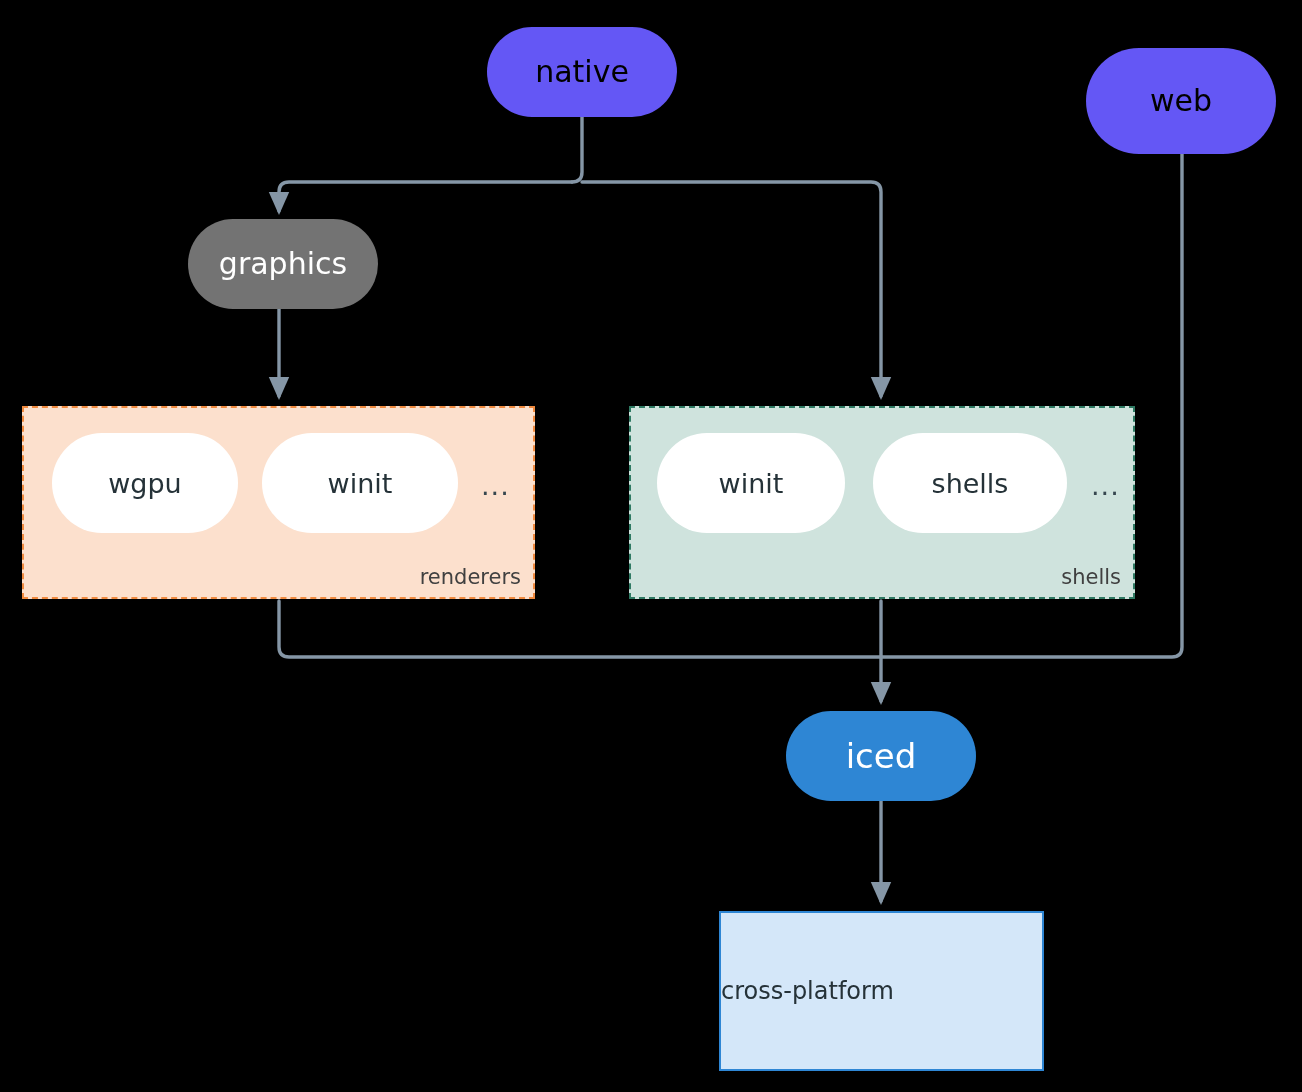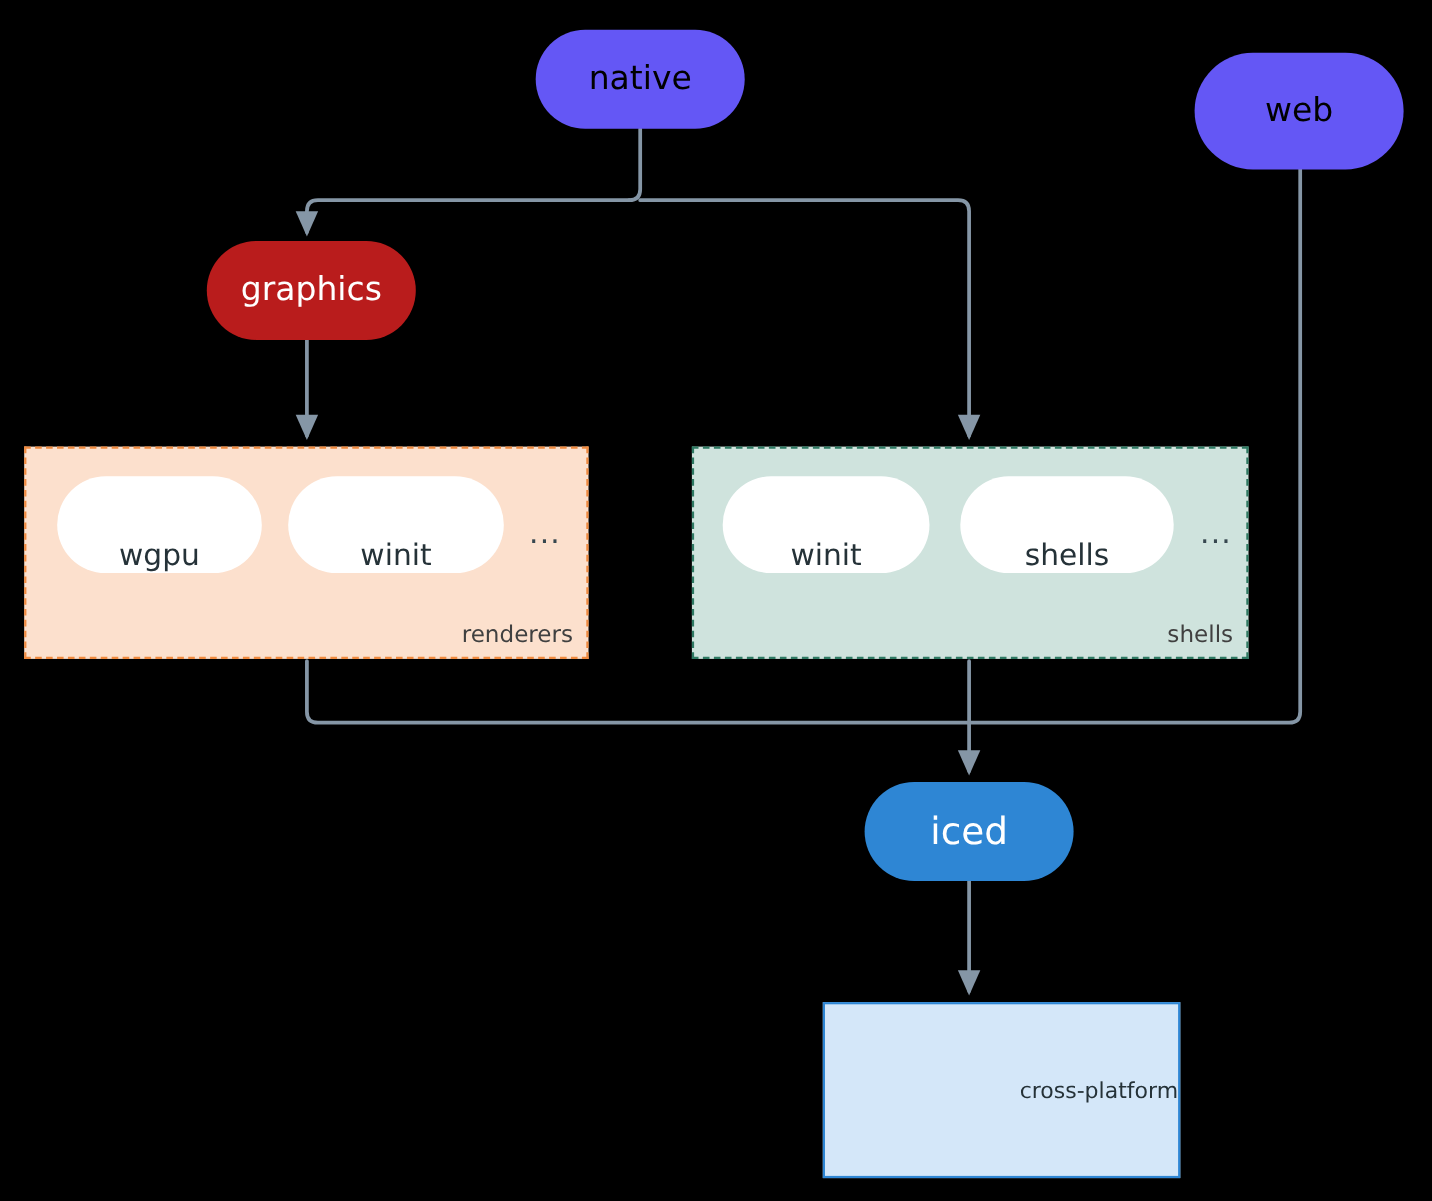--- a/index.html
+++ b/index.html
@@ -83,51 +83,50 @@
     position: absolute;
     right: 12px;
     bottom: 8px;
     font-size: 21px;
     color: #404040;
     white-space: nowrap;
   }
   .leaf-pill {
     position: absolute;
     display: flex;
-    align-items: flex-end;
+    align-items: center;
     justify-content: center;
     box-sizing: border-box;
     background: #ffffff;
     border-radius: 999px;
     color: #253238;
     font-size: 27px;
-    height: 88px;
+    height: 100px;
     white-space: nowrap;
   }
   .ellipsis {
     position: absolute;
     font-size: 27px;
     color: #37474f;
     letter-spacing: 1px;
     line-height: 1;
   }
   
   .box-app {
     position: absolute;
     box-sizing: border-box;
     display: flex;
     flex-direction: column;
-    align-items: flex-end;
+    align-items: flex-start;
     justify-content: center;
     border-width: 2px;
     border-style: solid;
-    font-size: 20px;
+    font-size: 24px;
     color: #253238;
     line-height: 1.45;
-    margin-left: 29px;
   }
   .box-app {
     left: 719px; top: 911px;
     width: 325px; height: 160px;
   }
   .app-line { display: block; white-space: nowrap; }
 </style>
 </head>
 <body>
 
@@ -162,21 +161,21 @@
   </svg>
 
   <div class="node pill-native" style="background:#6457f5;">
     <span>native</span>
   </div>
 
   <div class="node pill-web" style="background:#6457f5;">
     <span>web</span>
   </div>
 
-  <div class="node pill-graphics" style="background:#b91c1c;text-align:center;">
+  <div class="node pill-graphics" style="background:#737373;text-align:center;">
     <span>graphics</span>
   </div>
 
   <div class="cluster cluster-renderers" style="background:#fce0cd; border-color:#f08a3f;">
     <div class="leaf-pill" style="left:28px; top:25px; width:186px;">
       <span>wgpu</span>
     </div>
     <div class="leaf-pill" style="left:238px; top:25px; width:196px;">
       <span>winit</span>
     </div>

